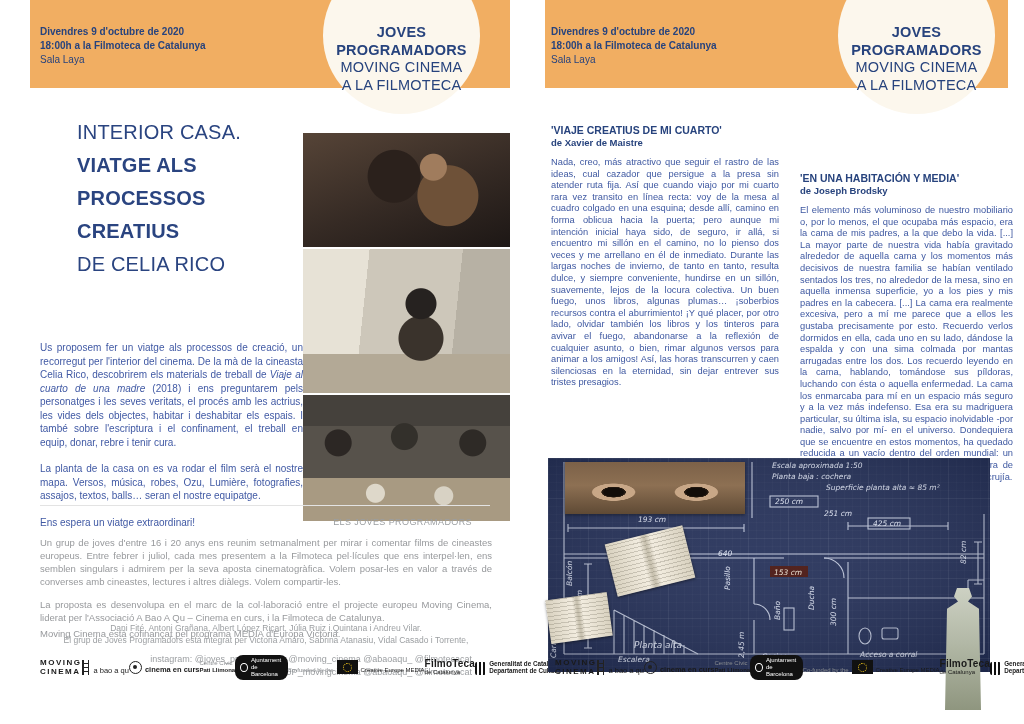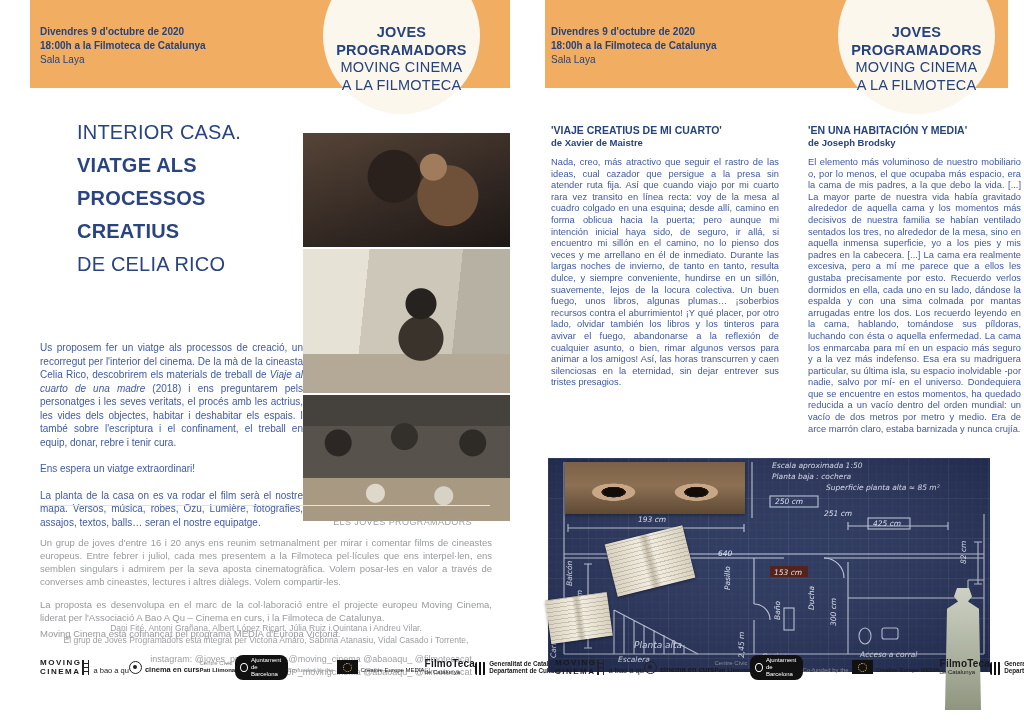--- a/index.html
+++ b/index.html
@@ -54,21 +54,21 @@
             color:#97999c;text-align:justify;}
   .sec-body p{margin:0 0 10px 0;}
   .sec-body p.tight{margin-bottom:3px;}
   .credits{position:absolute;left:10px;top:622px;width:452px;text-align:center;font-size:8.5px;
            line-height:12px;color:#9b9ea1;}
   .social{position:absolute;top:653px;right:38px;text-align:right;font-size:9px;line-height:12.5px;color:#9b9ea1;}
 
   
   .col{position:absolute;top:124px;color:#3e58a1;}
   .col1{left:6px;width:228px;}
-  .col2{left:263px;width:213px;}
+  .col2{left:255px;width:213px;margin-top:48px;}
   .col h3{margin:0;font-size:10.5px;line-height:13px;color:#27437d;font-weight:700;}
   .col h4{margin:0 0 8px 0;font-size:9.5px;line-height:12px;color:#27437d;font-weight:700;}
   .col .ctext{font-size:9.3px;line-height:11.6px;text-align:justify;}
 
   
   .blueprint{position:absolute;left:3px;top:458px;width:442px;height:214px;}
   .blueprint svg{position:absolute;left:0;top:0;}
   .bp-photo{position:absolute;box-shadow:0 1px 3px rgba(0,0,0,.45);}
   .eyes{left:17px;top:4px;width:180px;height:52px;background:
       radial-gradient(ellipse 16px 7px at 27% 58%, #120d09 0 60%, #2e2115 75%, rgba(0,0,0,0) 78%),
@@ -135,22 +135,22 @@
     </div>
 
     <div class="stills">
       <div class="still still1"></div>
       <div class="still still2"></div>
       <div class="still still3"></div>
     </div>
 
     <div class="intro">
       <p><span>Us proposem fer un viatge als processos de creació, un recorregut per l'interior del cinema. De la mà de la cineasta Celia Rico, descobrirem els materials de treball de </span><span class="it">Viaje al cuarto de una madre</span><span> (2018) i ens preguntarem pels personatges i les seves veritats, el procés amb les actrius, les vides dels objectes, habitar i deshabitar els espais. I també sobre l'escriptura i el confinament, el treball en equip, donar, rebre i tenir cura.</span></p>
+      <p>La planta de la casa on es va rodar el film serà el nostre mapa. Versos, música, robes, Ozu, Lumière, fotografies, assajos, textos, balls… seran el nostre equipatge.</p>
       <p>Ens espera un viatge extraordinari!</p>
-      <p>La planta de la casa on es va rodar el film serà el nostre mapa. Versos, música, robes, Ozu, Lumière, fotografies, assajos, textos, balls… seran el nostre equipatge.</p>
     </div>
 
     <div class="rule"></div>
     <div class="sec-head">ELS JOVES PROGRAMADORS</div>
     <div class="sec-body">
       <p>Un grup de joves d'entre 16 i 20 anys ens reunim setmanalment per mirar i comentar films de cineastes europeus. Entre febrer i juliol, cada mes presentem a la Filmoteca pel·lícules que ens interpel·len, ens semblen singulars i admirem per la seva aposta cinematogràfica. Volem posar-les en valor a través de converses amb cineastes, lectures i altres diàlegs. Volem compartir-les.</p>
       <p class="tight">La proposta es desenvolupa en el marc de la col·laboració entre el projecte europeu Moving Cinema, liderat per l'Associació A Bao A Qu – Cinema en curs, i la Filmoteca de Catalunya.</p>
       <p>Moving Cinema està cofinançat pel programa MEDIA d'Europa Victoria.</p>
     </div>
     <div class="credits">

